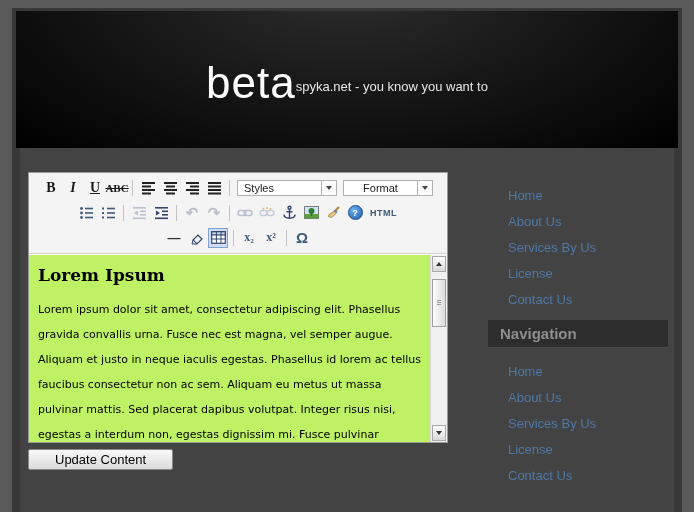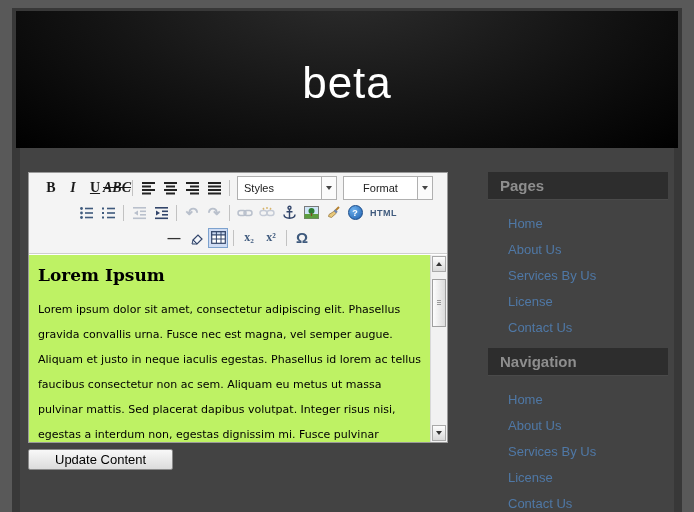--- a/index.html
+++ b/index.html
@@ -25,32 +25,32 @@
   .editor { border:1px solid #9a9a9a; background:#f4f4f4; }
   .toolbar { background:#f4f4f4; padding:2px 0 3px; border-bottom:1px solid #cfcfcf; }
   .tb-row { display:flex; justify-content:center; align-items:center; height:25px; }
   .tb-btn { width:20px; height:20px; margin:0 1px; display:flex; align-items:center; justify-content:center;
             border:1px solid transparent; cursor:pointer; }
   .tb-btn.selected { background:#cfdcf3; border:1px solid #7da2ce; }
   .tb-sep { width:1px; height:16px; background:#c2c2c2; margin:0 4px; }
   .glyph { font-family:"Liberation Serif", serif; font-size:14px; font-weight:bold; color:#1a1a1a; }
   .glyph.italic { font-style:italic; }
   .glyph.underline { text-decoration:underline; }
-  .abc { font-family:"Liberation Serif", serif; font-size:14px; font-weight:bold; color:#1a1a1a; text-decoration:line-through; letter-spacing:0;font-style:italic; }
+  .abc { font-family:"Liberation Serif", serif; font-size:11px; font-weight:bold; color:#1a1a1a; text-decoration:line-through; letter-spacing:0; }
   .grayed { color:#b9c0cc; }
   .undo-glyph { font-size:15px; font-weight:bold; line-height:1; }
   .html-label { font-size:9px; font-weight:bold; color:#3f5a7d; letter-spacing:0.5px; width:auto; padding:0 2px;text-align:center; }
   .sup-label { font-size:12px; font-weight:bold; font-family:"Liberation Serif", serif; color:#3f5a7d; }
   .omega-label { font-size:15px; font-weight:bold; color:#3f5a7d; }
   .hr-label { font-size:13px; font-weight:bold; color:#333; }
   .help-circle { width:15px; height:15px; border-radius:50%;
     background:radial-gradient(circle at 35% 30%, #6db1ee, #1f5fae); border:1px solid #184a88;
     color:#fff; font-size:9px; font-weight:bold; display:flex; align-items:center; justify-content:center; }
 
-  .tb-select { display:flex; align-items:center; height:24px; border:1px solid #b0b0b0; background:#fff; margin:0 3px; }
+  .tb-select { display:flex; align-items:center; height:16px; border:1px solid #b0b0b0; background:#fff; margin:0 3px; }
   .tb-select .value { font-size:11px; color:#222; padding:0 6px; flex:1; }
   .tb-select .arrow-btn { width:15px; height:100%; border-left:1px solid #b0b0b0; background:#fbfbfb;
      display:flex; align-items:center; justify-content:center; }
   .arrow-down { width:0; height:0; border-left:3px solid transparent; border-right:3px solid transparent; border-top:4px solid #444; }
   .sel-styles { width:100px; }
   .sel-format { width:90px;text-align:center; }
 
   
   .edit-area { position:relative; height:188px; background:#bef264; border-top:1px solid #fff; overflow:hidden; }
   .doc { position:absolute; top:0; left:0; right:17px; bottom:0; overflow:hidden; padding:4px 8px 0 9px; }
@@ -85,20 +85,21 @@
   
   svg.icon { display:block; }
 </style>
 </head>
 <body>
 
 <div class="container">
 
   <div class="site-header">
     <div class="site-title">beta</div>
+    <div class="site-tagline">spyka.net - you know you want to</div>
   </div>
 
   <div class="main">
 
     <div class="editor-col">
       <div class="editor">
 
         <div class="toolbar">
 
           <div class="tb-row">
@@ -329,21 +330,20 @@
               </div>
           </div>
         </div>
       </div>
 
       <button class="update-btn">Update Content</button>
     </div>
 
     <aside class="sidebar">
       <section>
-        <div class="side-head">Pages</div>
         <ul class="side-list">
           <li><a>Home</a></li>
           <li><a>About Us</a></li>
           <li><a>Services By Us</a></li>
           <li><a>License</a></li>
           <li><a>Contact Us</a></li>
         </ul>
       </section>
       <section>
         <div class="side-head">Navigation</div>

